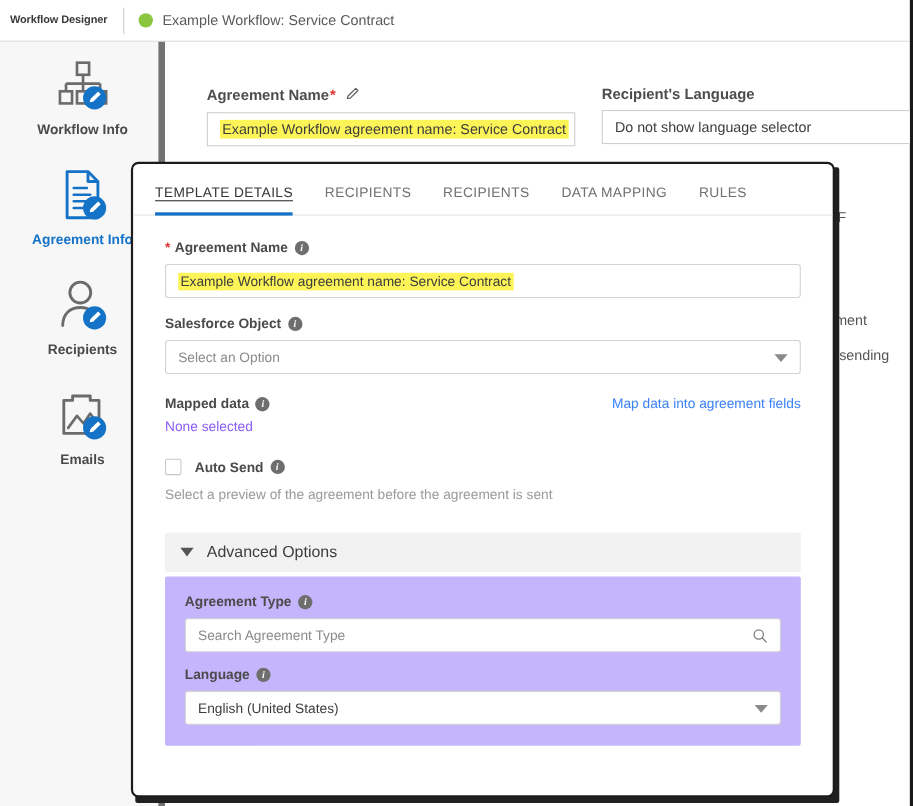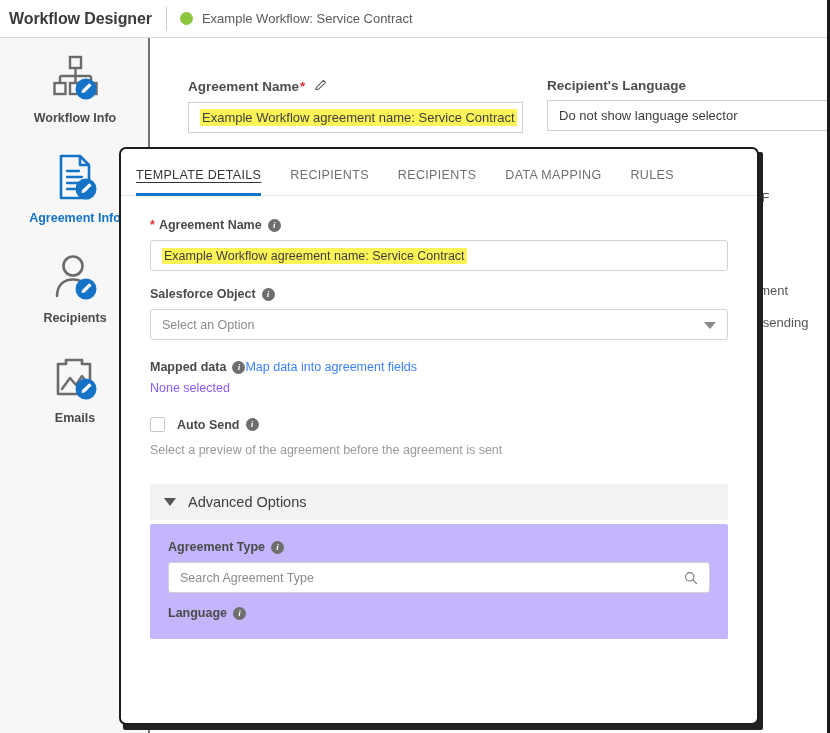--- a/index.html
+++ b/index.html
@@ -24,21 +24,21 @@
 
   
   #header-bar {
     position:absolute; left:0; top:0;
     width: 827px; height: 38px;
     background: #ffffff;
     border-bottom: 1px solid #d6d6d6;
     display:flex; align-items:center;
   }
   #header-title {
-    font-size: 16px; font-weight: bold; color: #3a3a3a;
+    font-size: 10px; font-weight: bold; color: #3a3a3a;
     padding-left: 9px; letter-spacing: -0.1px;
     white-space: nowrap;
   }
   #header-divider {
     width:1px; height:24px; background:#cfcfcf;
     margin: 0 13px 0 14px;
   }
   #workflow-status-dot {
     width: 13px; height: 13px; border-radius: 50%;
     background: #8cc63e; flex: 0 0 auto;
@@ -46,21 +46,21 @@
   #header-workflow-name {
     font-size: 13px; color: #5a5a5a; margin-left: 9px;
     white-space: nowrap;
   }
 
   
   #sidebar {
     position:absolute; left:0; top:38px;
     width: 150px; height: 695px;
     background: #f7f7f7;
-    border-right: 2px solid #737373;
+    border-right: 6px solid #737373;
   }
   .sidebar-item {
     width: 150px; height: 100px;
     display:flex; flex-direction:column;
     align-items:center; justify-content:center;
     cursor: pointer;
   }
   .sidebar-icon { width: 52px; height: 52px; position:relative; }
   .sidebar-label {
     margin-top: 7px; font-size: 12.5px; font-weight: bold;
@@ -107,21 +107,21 @@
     border: 2px solid #1c1c1c;
     border-radius: 7px;
     overflow:hidden;
   }
 
   
   #modal-tabs {
     position:relative; height: 47px;
     border-bottom: 1px solid #e4e4e4;
     display:flex; align-items:flex-end;
-    padding-left: 15px;
+    padding-left: 20px;
   }
   .modal-tab {
     font-size: 12.5px; color:#707070; letter-spacing:0.35px;
     padding: 0 0 11px 0; margin-right: 29px;
     cursor:pointer; white-space:nowrap;
     border-bottom: 3px solid transparent;
     position:relative; top:1px;
   }
   .modal-tab.active {
     color:#353535;
@@ -164,21 +164,21 @@
     border-left:6px solid transparent;
     border-right:6px solid transparent;
     border-top:7px solid #8a8a8a;
   }
   .search-glyph {
     position:absolute; right:11px; top:50%; margin-top:-7px;
     width:14px; height:14px; color:#7a7a7a;
   }
 
   .row-between {
-    display:flex; align-items:center; 
+    display:flex; align-items:center; justify-content:space-between;
   }
   .link-blue {
     font-size:12.5px; color:#3b82f6; cursor:pointer; white-space:nowrap;
   }
   .muted-text { font-size:12.5px; color:#8b5cf6; margin-top:7px; }
 
   .checkbox-row { display:flex; align-items:center; margin-top:22px; }
   .checkbox-box {
     width:15px; height:15px; border:1px solid #c8c8c8;
     border-radius:2px; background:#fff; margin-right:12px; flex:0 0 auto;
@@ -381,18 +381,22 @@
             </svg>
           </span>
         </div>
 
         <div class="adv-spacer"></div>
 
         <div class="fld-label">
           <span>Language</span>
           <span class="info-icon">i</span>
         </div>
+        <div class="fld-input">
+          <span>English (United States)</span>
+          <span class="caret-down"></span>
+        </div>
       </div>
 
     </div>
   </div>
 
 </div>
 
 </body></html>

